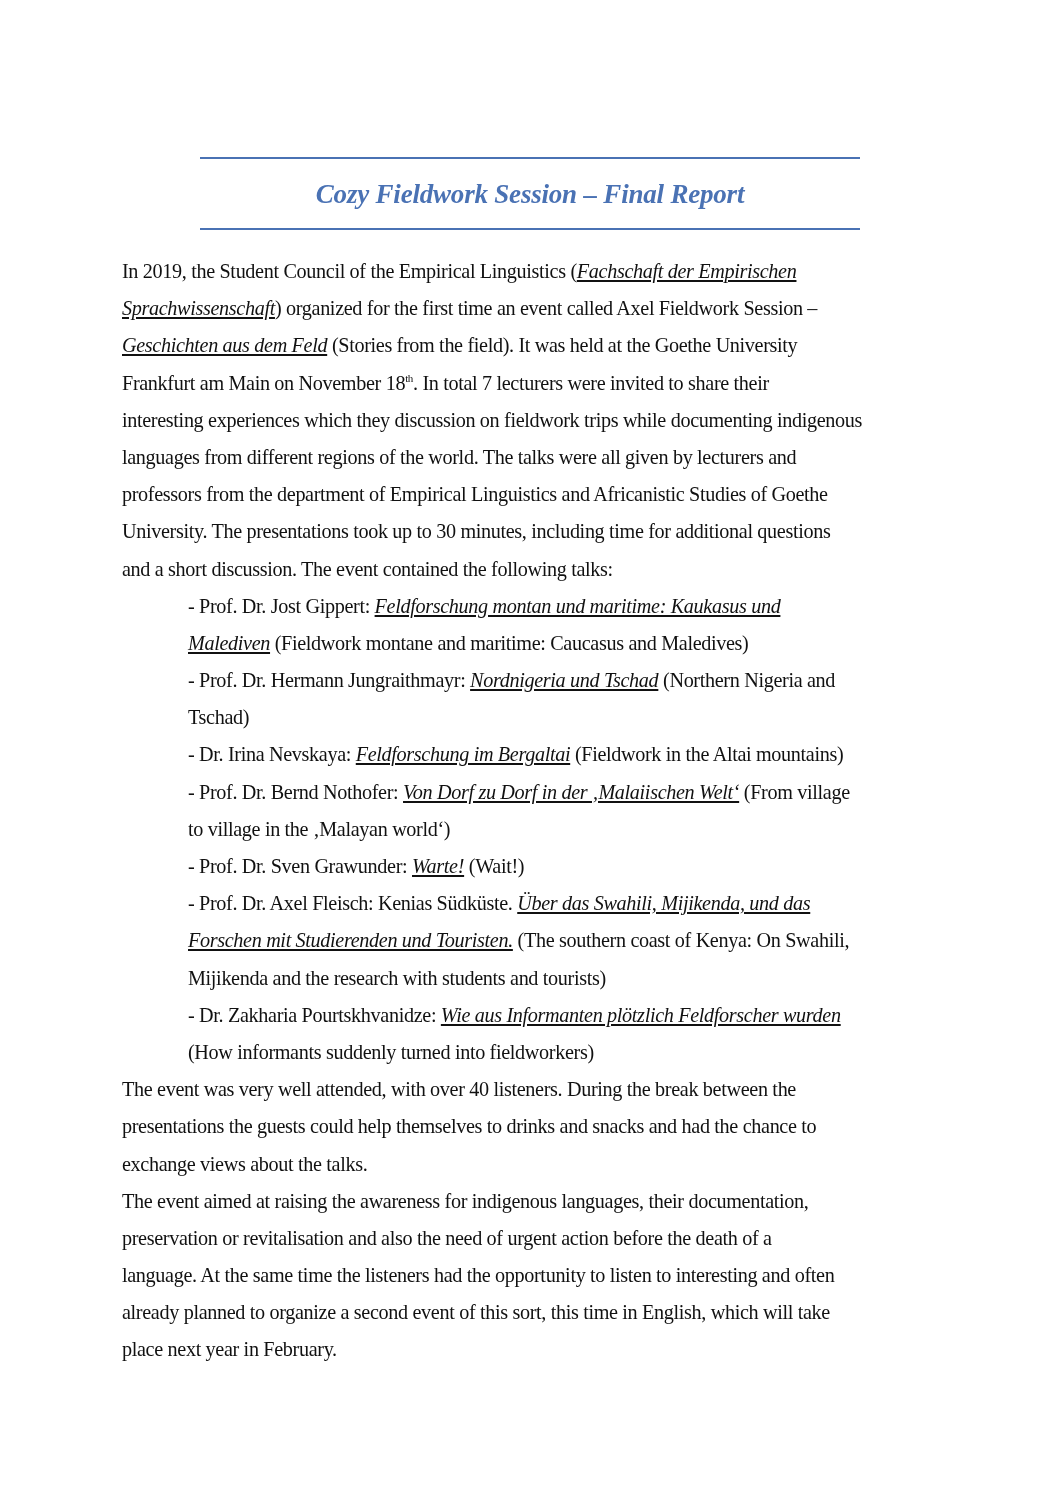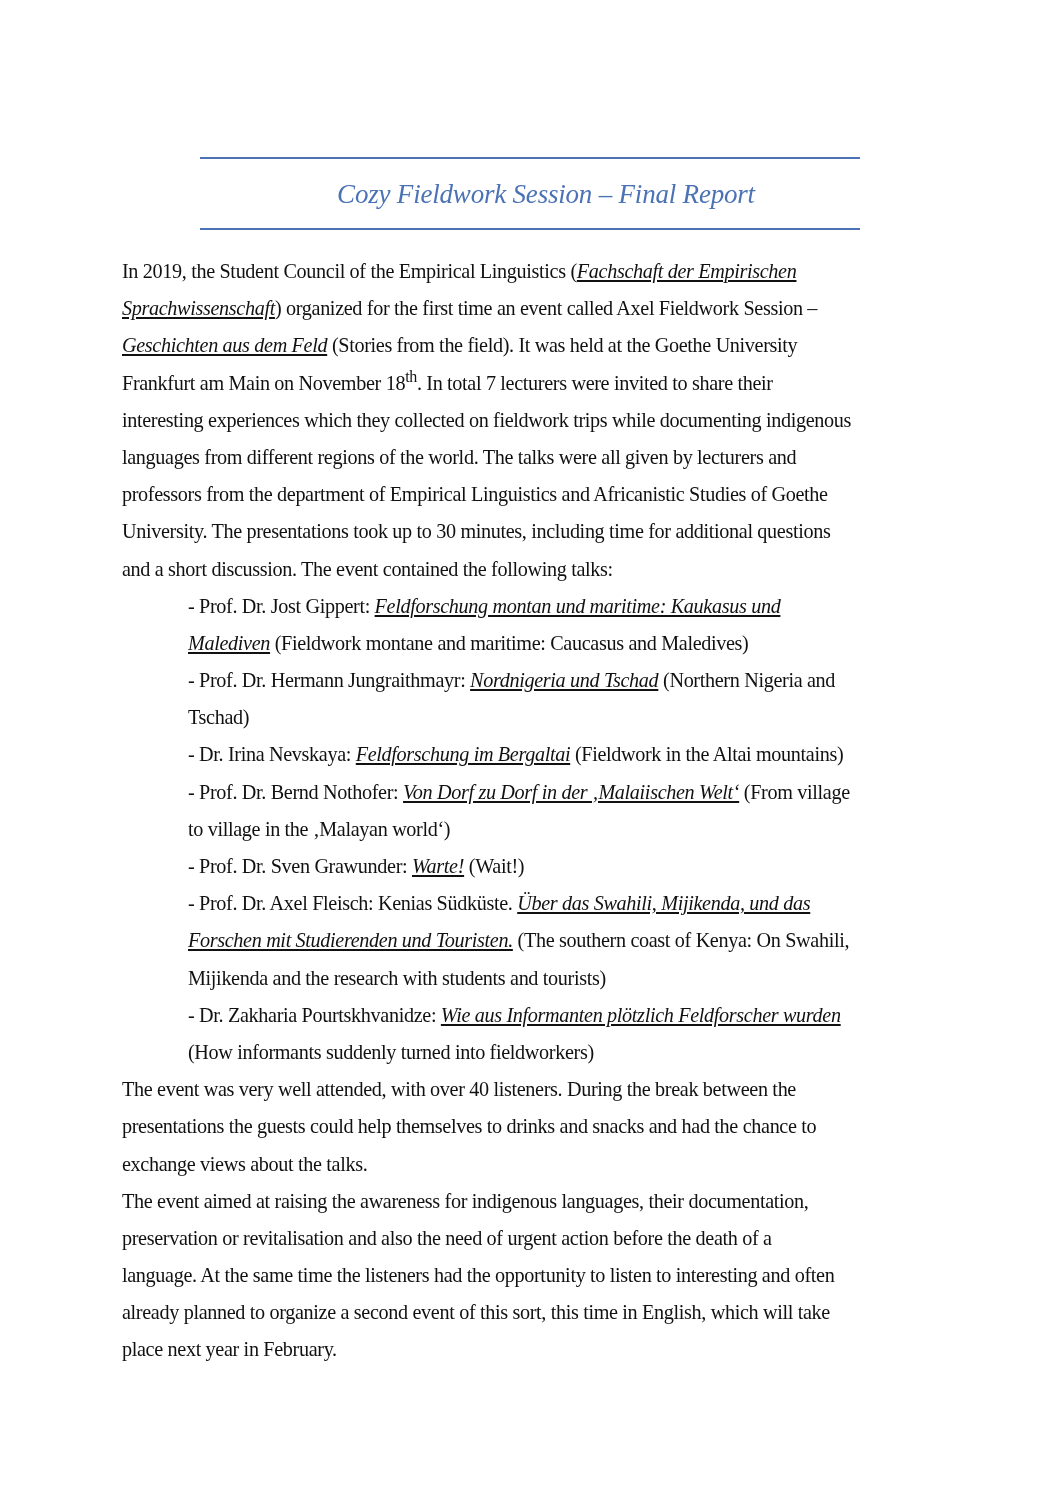--- a/index.html
+++ b/index.html
@@ -26,64 +26,65 @@
       position: absolute;
       left: 200px;
       width: 660px;
       height: 2px;
       background: #4a72b4;
     }
     .rule.top { top: 157px; }
     .rule.bottom { top: 228px; }
     .title {
       position: absolute;
-      left: 216px;
+      left: 200px;
       width: 660px;
       top: 176px;
       text-align: center;
       font-style: italic;
       font-size: 27px;
       line-height: 36px;
       color: #4a72b4;
       letter-spacing: -0.2px;
+      font-weight: bold;
     }
     .body {
       position: absolute;
       left: 122px;
       top: 253px;
       width: 816px;
       font-size: 20.2px;
       line-height: 37.2px;
       letter-spacing: -0.35px;
     }
     .line {
       white-space: nowrap;
       height: 37.2px;
     }
     .indent { padding-left: 66px; }
     i { font-style: italic; text-decoration: underline; }
-    sup { font-size: 16px; line-height: 0; vertical-align: 8px; }
+    sup { font-size: 11px; line-height: 0; vertical-align: 8px; }
   </style>
 </head>
 <body>
 
 <div class="page">
 
   <div class="rule top"></div>
   <div class="title">Cozy Fieldwork Session – Final Report</div>
   <div class="rule bottom"></div>
 
   <div class="body">
 
     <div>
       <div class="line"><span>In 2019, the Student Council of the Empirical Linguistics (</span><i>Fachschaft der Empirischen</i></div>
       <div class="line"><i>Sprachwissenschaft</i><span>) organized for the first time an event called Axel Fieldwork Session –</span></div>
       <div class="line"><i>Geschichten aus dem Feld</i><span> (Stories from the field). It was held at the Goethe University</span></div>
       <div class="line"><span>Frankfurt am Main on November 18</span><sup>th</sup><span>. In total 7 lecturers were invited to share their</span></div>
-      <div class="line">interesting experiences which they collected on fieldwork trips while documenting indigenous</div>
+      <div class="line">interesting experiences which they discussion on fieldwork trips while documenting indigenous</div>
       <div class="line">languages from different regions of the world. The talks were all given by lecturers and</div>
       <div class="line">professors from the department of Empirical Linguistics and Africanistic Studies of Goethe</div>
       <div class="line">University. The presentations took up to 30 minutes, including time for additional questions</div>
       <div class="line">and a short discussion. The event contained the following talks:</div>
     </div>
 
     <div>
 
       <div>
         <div class="line indent"><span>- Prof. Dr. Jost Gippert: </span><i>Feldforschung montan und maritime: Kaukasus und</i></div>

